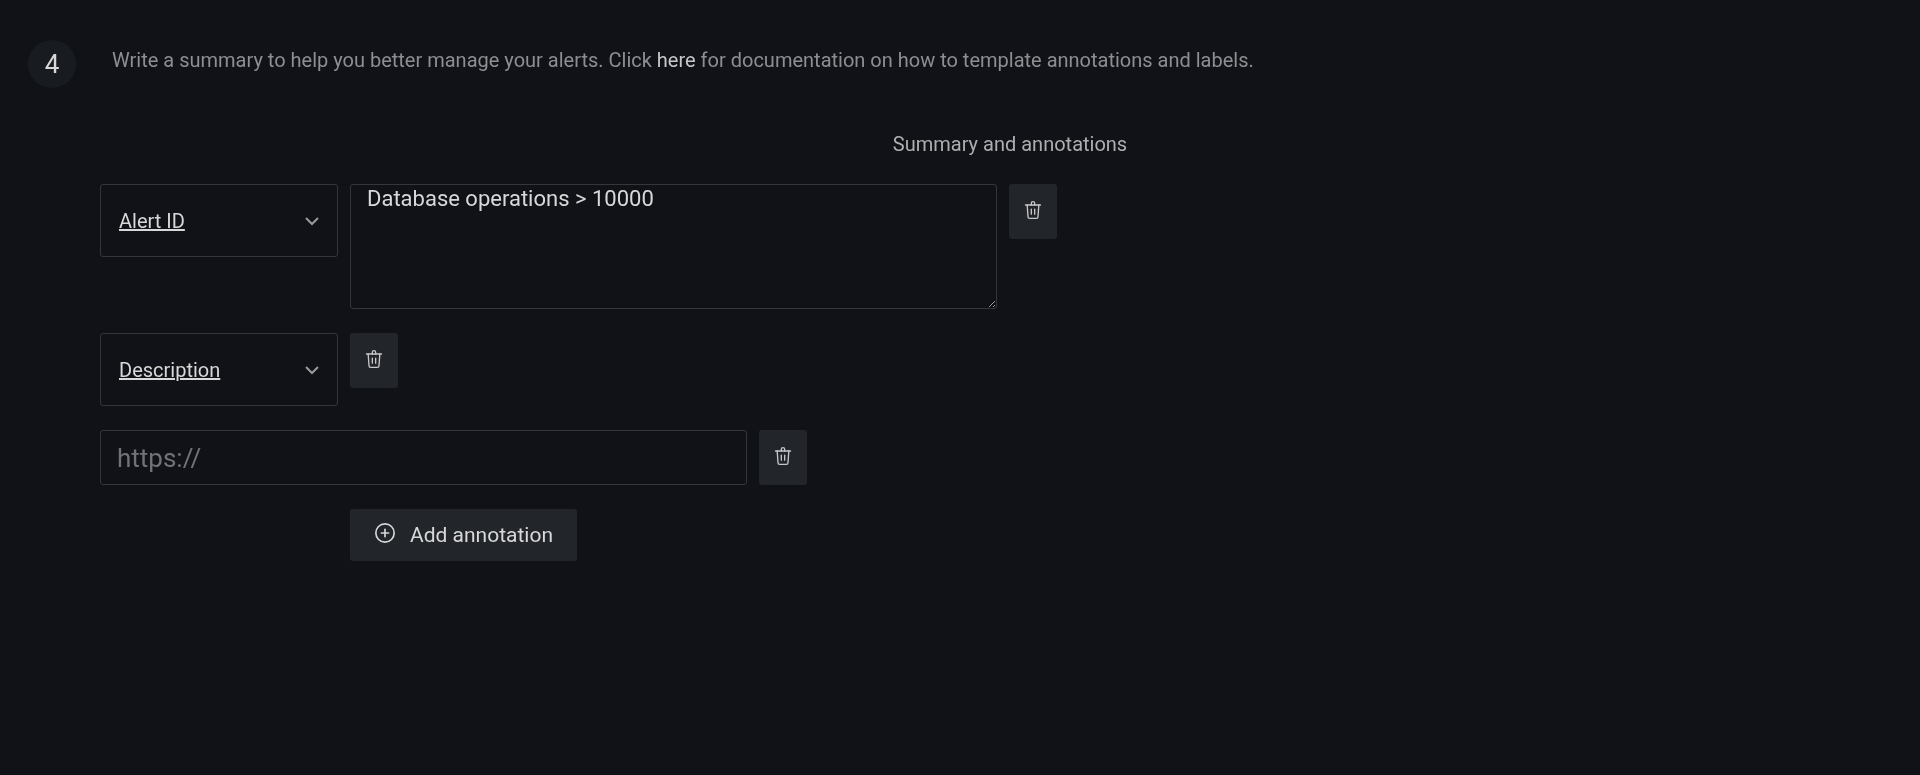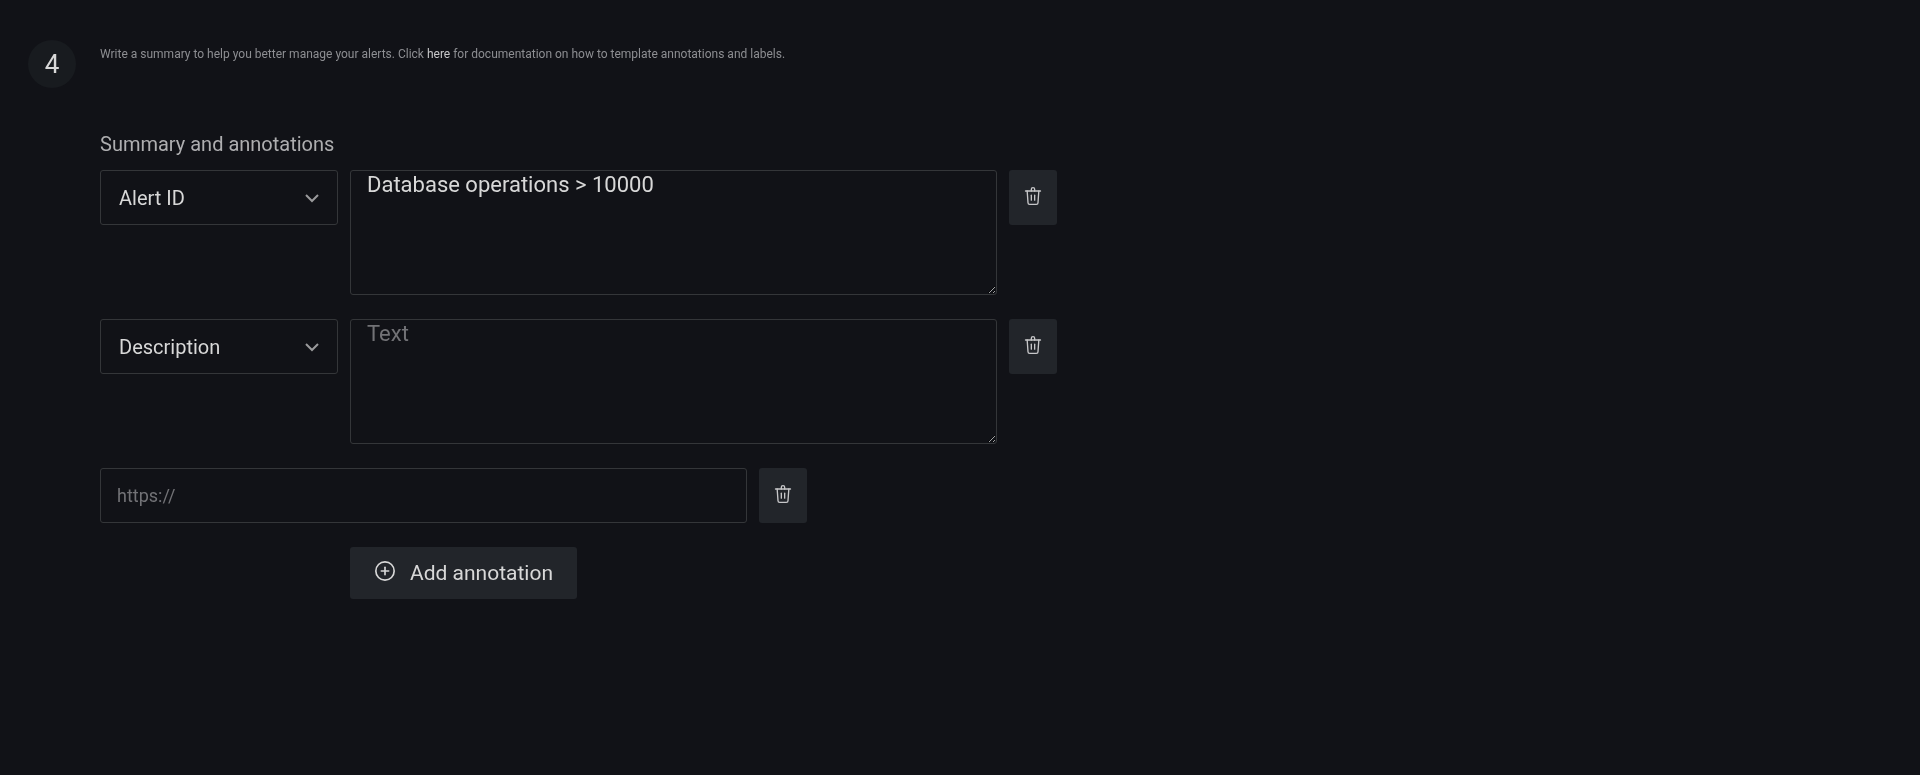--- a/index.html
+++ b/index.html
@@ -39,58 +39,61 @@
     .step-text {
       padding-top: 6px;
     }
     .step-title {
       font-size: 26px;
       font-weight: 400;
       color: #d8d8d8;
       margin-bottom: 8px;
     }
     .step-desc {
-      font-size: 12px;
+      font-size: 20px;
       color: #8d8e92;
       line-height: 1.4;
+      margin-left: 12px;
     }
     .step-desc .link {
       color: #c7c7c9;
       cursor: pointer;
     }
     .content {
       margin-left: 72px;
       margin-top: 44px;
     }
     .section-label {
       font-size: 20px;
       color: #aeaeb0;
-      margin-bottom: 14px;
+      margin-bottom: 28px;
       font-weight: 400;
+      text-align: center;
     }
     .annotation-row {
       display: flex;
       gap: 12px;
       margin-bottom: 24px;
       align-items: flex-start;
     }
     .key-select {
       width: 238px;
-      height: 55px;
+      height: 73px;
       background: transparent;
       border: 1px solid #343639;
       border-radius: 3px;
       display: flex;
       align-items: center;
       justify-content: space-between;
       padding: 0 18px;
       font-size: 20px;
       color: #d8d8d8;
       cursor: pointer;
       flex-shrink: 0;
+      text-decoration: underline;
     }
     .key-select svg {
       width: 14px;
       height: 14px;
       fill: none;
       stroke: #9a9a9c;
       stroke-width: 2;
     }
     .value-textarea {
       width: 647px;
@@ -108,21 +111,21 @@
     .value-textarea::placeholder {
       color: #727276;
     }
     .value-input {
       width: 647px;
       height: 55px;
       background: transparent;
       border: 1px solid #343639;
       border-radius: 3px;
       padding: 0 16px;
-      font-size: 18px;
+      font-size: 26px;
       color: #d8d8d8;
       font-family: inherit;
       outline: none;
     }
     .value-input::placeholder {
       color: #727276;
     }
     .delete-btn {
       width: 48px;
       height: 55px;
@@ -215,21 +218,20 @@
 
     <div class="annotation-row">
       <div class="key-select">
         <span>Description</span>
         <span>
           <svg viewBox="0 0 14 8">
               <polyline points="1,1 7,7 13,1"></polyline>
             </svg>
         </span>
       </div>
-      <textarea class="value-textarea" placeholder="Text" style=""></textarea>
       <button class="delete-btn">
         <span>
           <svg viewBox="0 0 24 24">
               <polyline points="3 6 5 6 21 6"></polyline>
               <path d="M19 6l-1 14a2 2 0 0 1-2 2H8a2 2 0 0 1-2-2L5 6"></path>
               <path d="M10 6V4a2 2 0 0 1 2-2h0a2 2 0 0 1 2 2v2"></path>
               <line x1="10" y1="11" x2="10" y2="17"></line>
               <line x1="14" y1="11" x2="14" y2="17"></line>
             </svg>
         </span>

